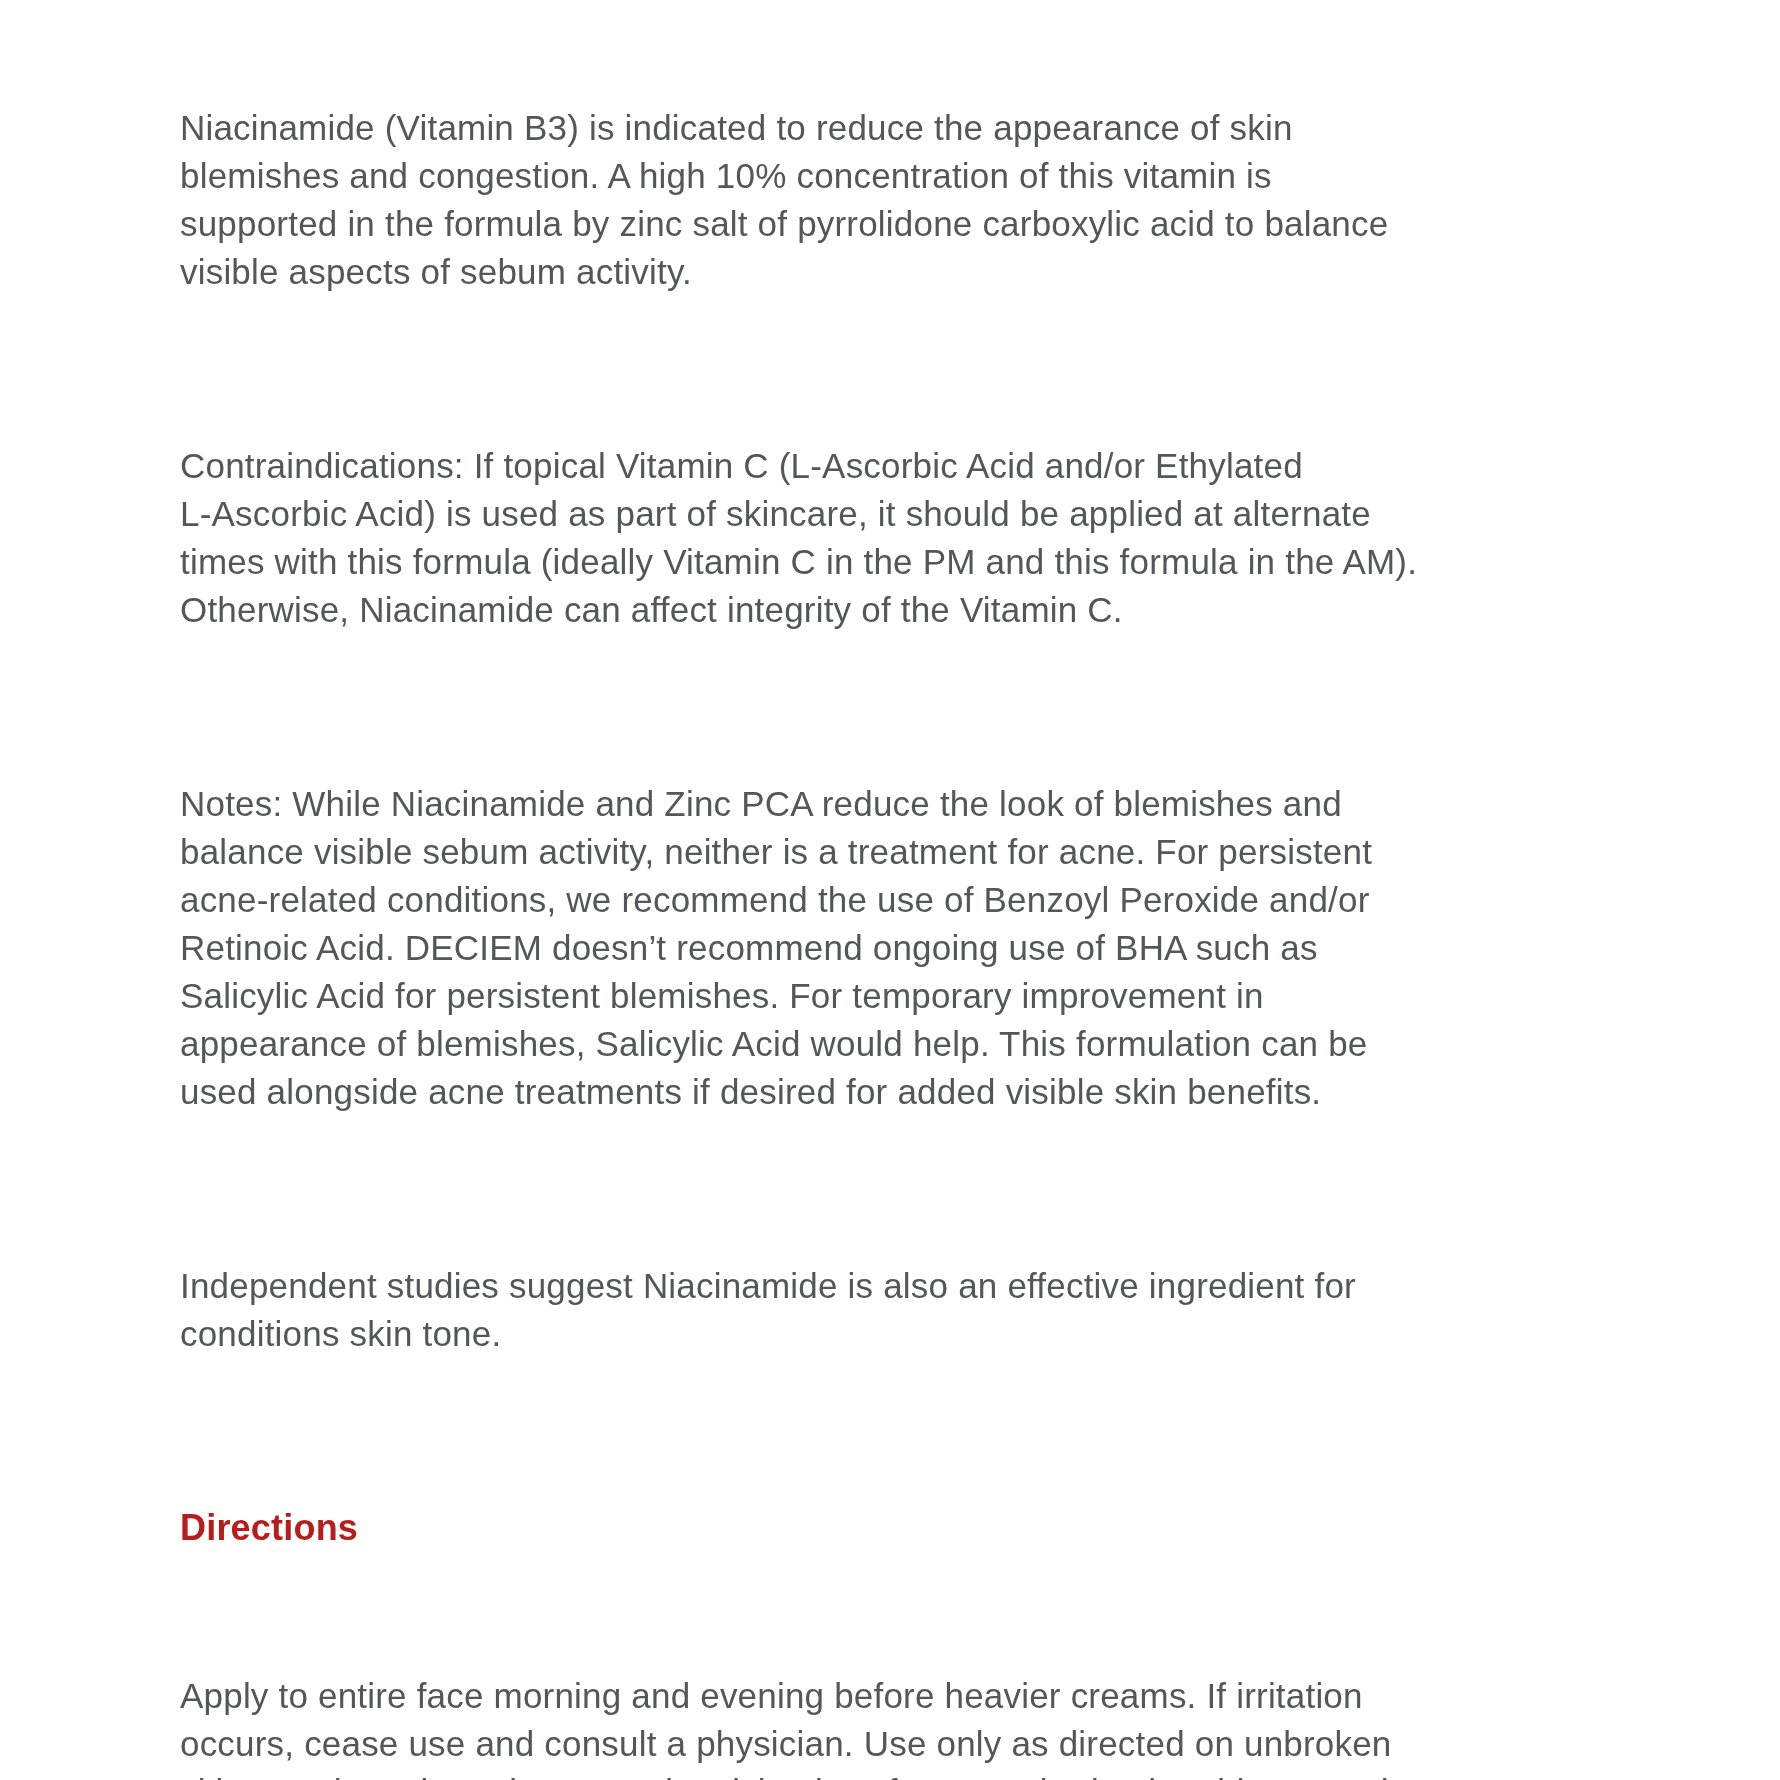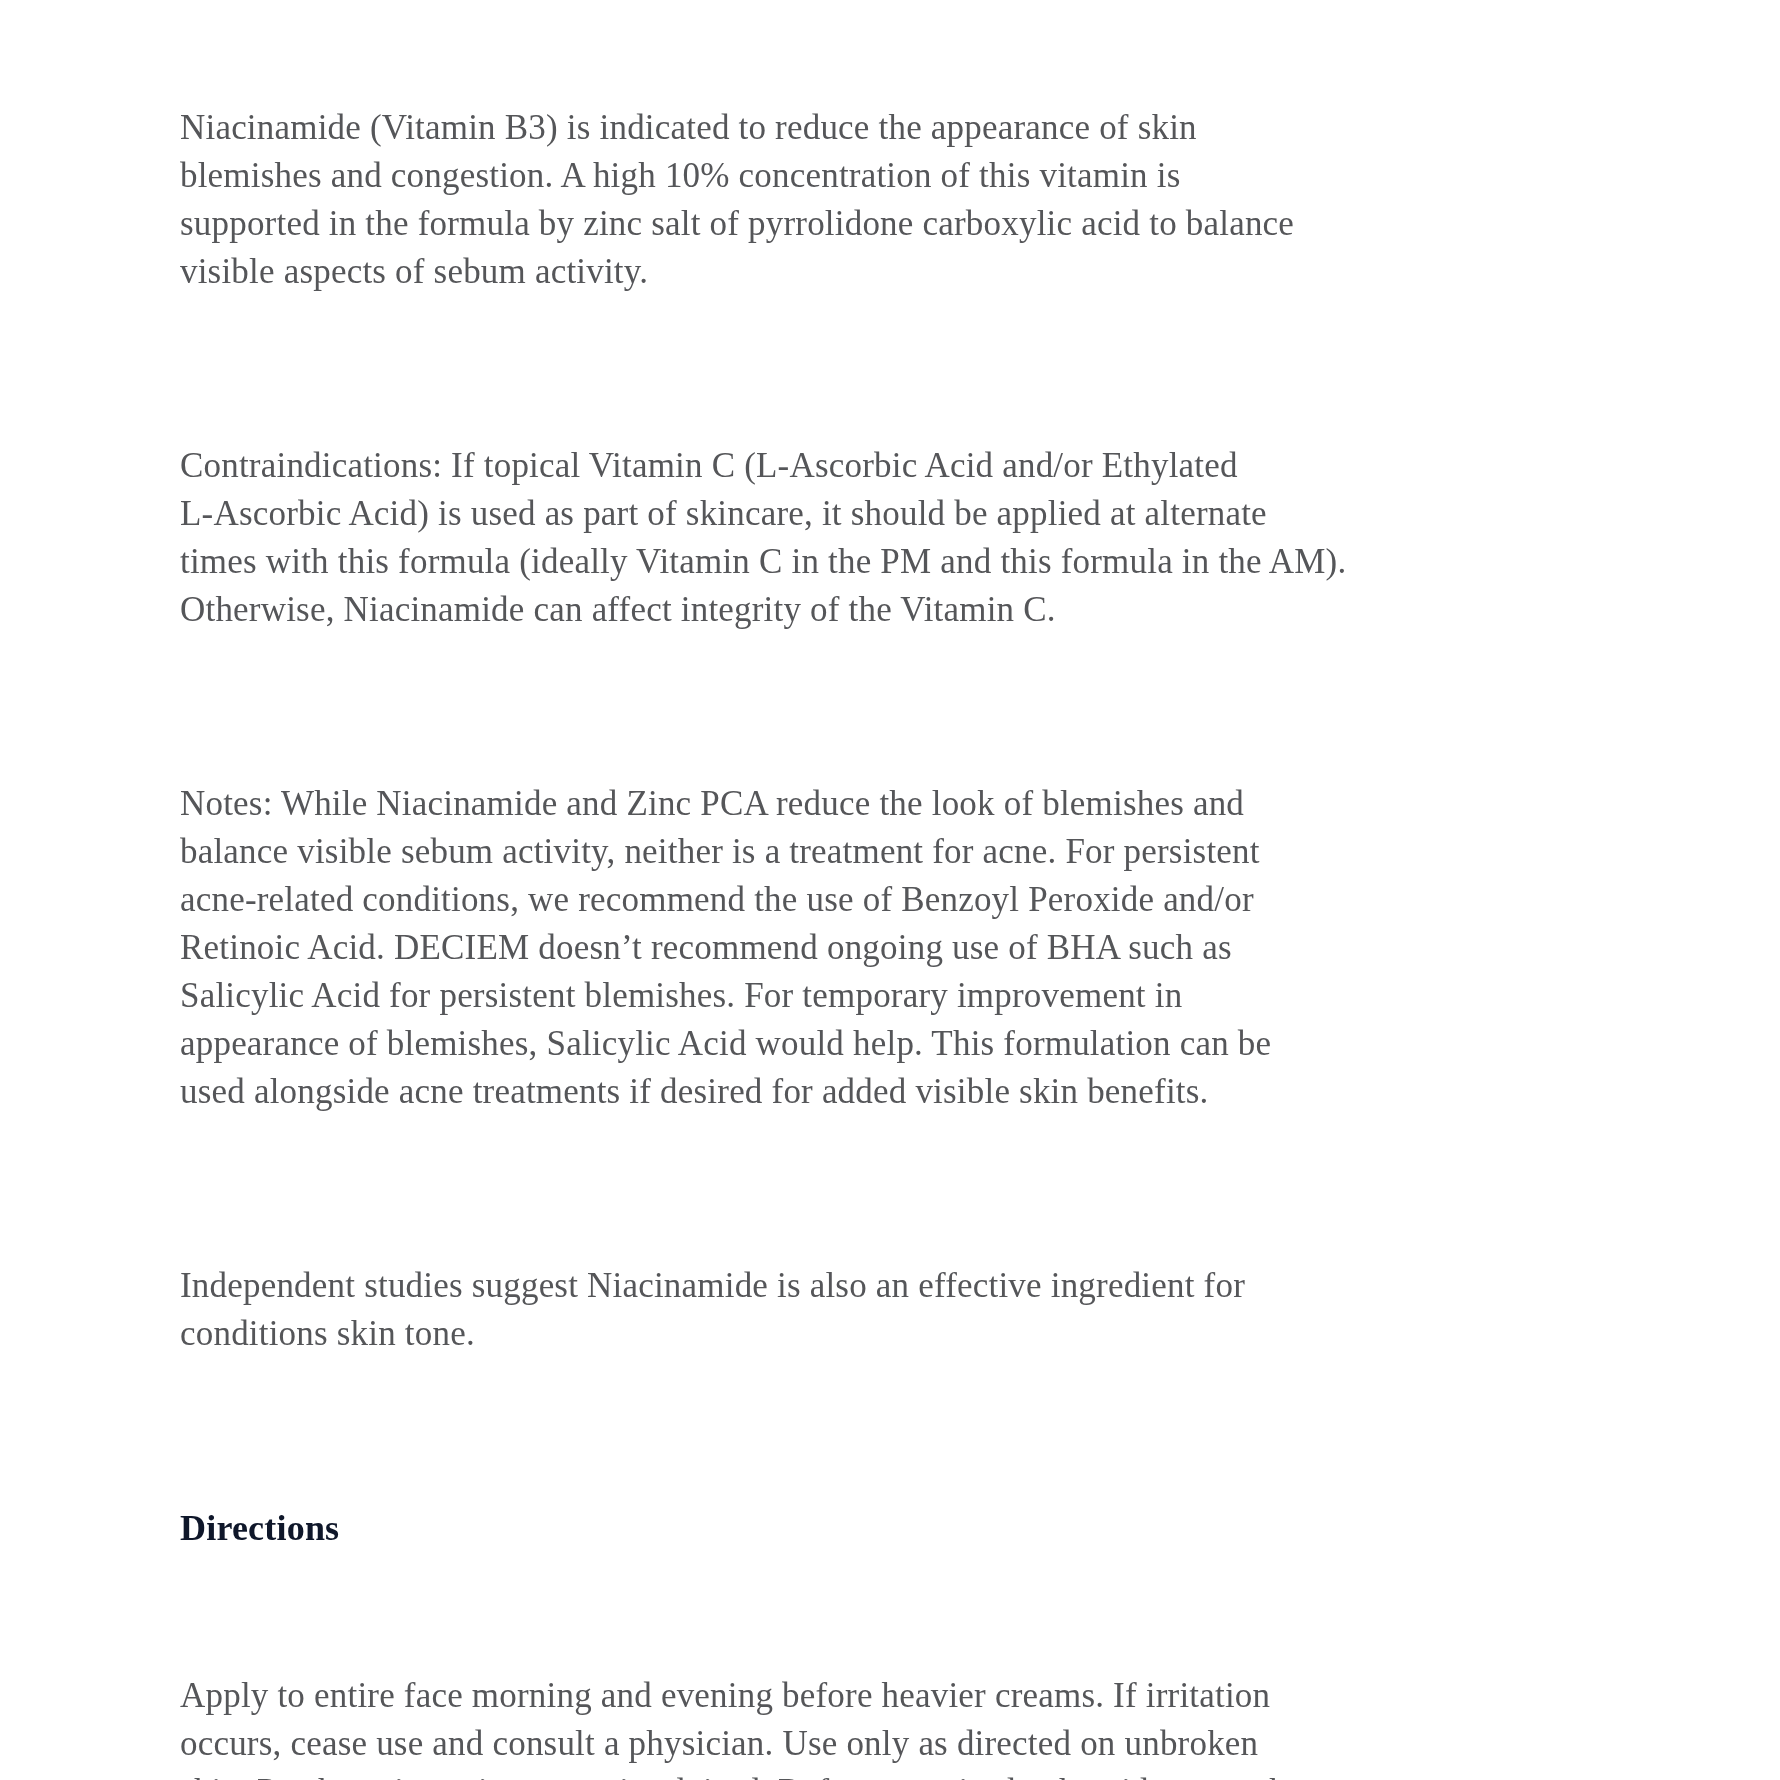--- a/index.html
+++ b/index.html
@@ -6,21 +6,21 @@
     margin: 0;
     padding: 0;
     background: #ffffff;
   }
   .canvas {
     position: relative;
     width: 1780px;
     height: 1780px;
     background: #ffffff;
     overflow: hidden;
-    font-family: Liberation Serif, serif;
+    font-family: Liberation Sans, sans-serif;
   }
   .content {
     position: absolute;
     top: 8px;
     left: 180px;
     width: 1460px;
     color: #555659;
     font-size: 35px;
     line-height: 48px;
     letter-spacing: 0.2px;
@@ -28,21 +28,21 @@
     text-align: left;
   }
   .content p {
     margin: 0 0 50px 0;
   }
   .content h3 {
     margin: 0 0 24px 0;
     font-size: 36px;
     line-height: 48px;
     font-weight: 700;
-    color: #0f172a;
+    color: #b91c1c;
   }
   .link {
     color: #555659;
     text-decoration: underline;
     text-underline-offset: 5px;
     cursor: pointer;
   }
 </style>
 </head>
 <body>

